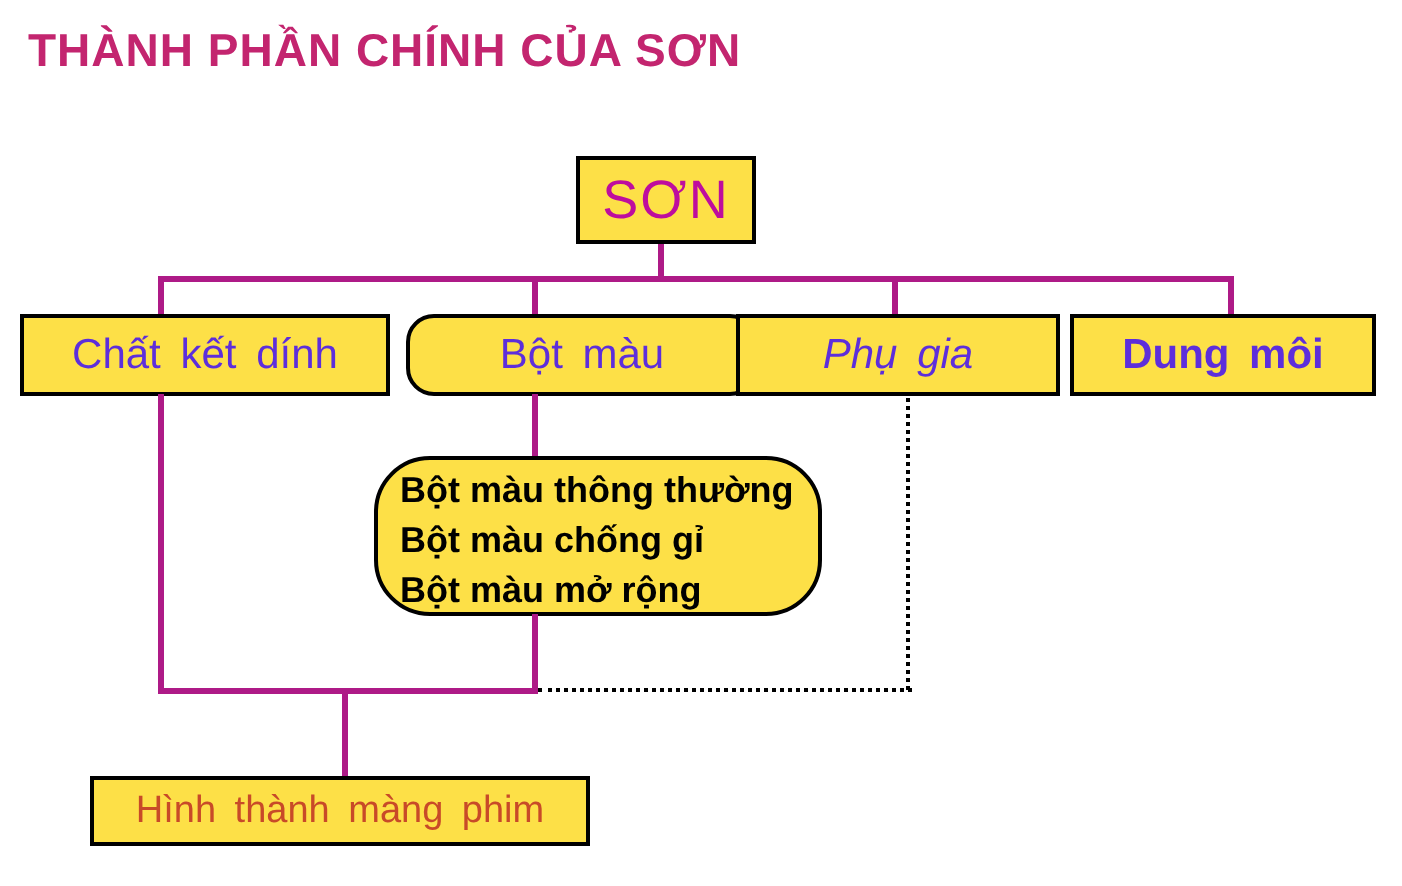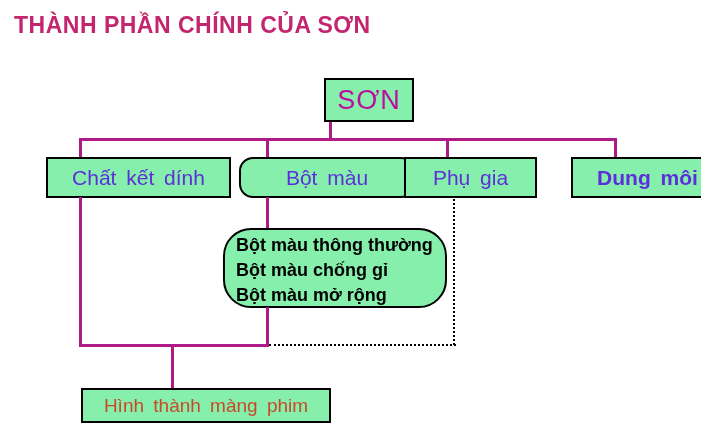--- a/index.html
+++ b/index.html
@@ -15,39 +15,38 @@
   }
   .title{
     position:absolute;left:14px;top:12px;
     font-size:23px;font-weight:bold;letter-spacing:.5px;
     color:var(--title-color,#c3256f);
     white-space:nowrap;
   }
   .box{
     position:absolute;
     border:2px solid var(--border-color,#000);
-    background:#86efac;
+    background:#fde047;
     box-sizing:border-box;
     display:flex;align-items:center;justify-content:center;
     white-space:nowrap;
-    margin-left:36px;
   }
   .root-box{
     left:288px;top:78px;width:90px;height:44px;
     font-size:27px;letter-spacing:1px;
     color:var(--root-text,#be0d9e);
   }
   .comp-box{
     top:157px;height:41px;
     font-size:21px;word-spacing:4px;
     color:var(--node-text,#5d2edb);
   }
   .comp-0{left:10px;width:185px;}
   .comp-1{left:203px;width:176px;border-radius:14px;}
-  .comp-2{left:368px;width:133px;}
+  .comp-2{left:368px;width:162px;font-style:italic;}
   .comp-3{left:535px;width:153px;font-weight:bold;}
   .sub-box{
     left:187px;top:228px;width:224px;height:80px;
     display:block;
     padding:3px 0 0 11px;
     font-size:18px;font-weight:bold;line-height:25px;
     color:var(--sub-text,#000);
     border-radius:28px;
   }
   .result-box{

